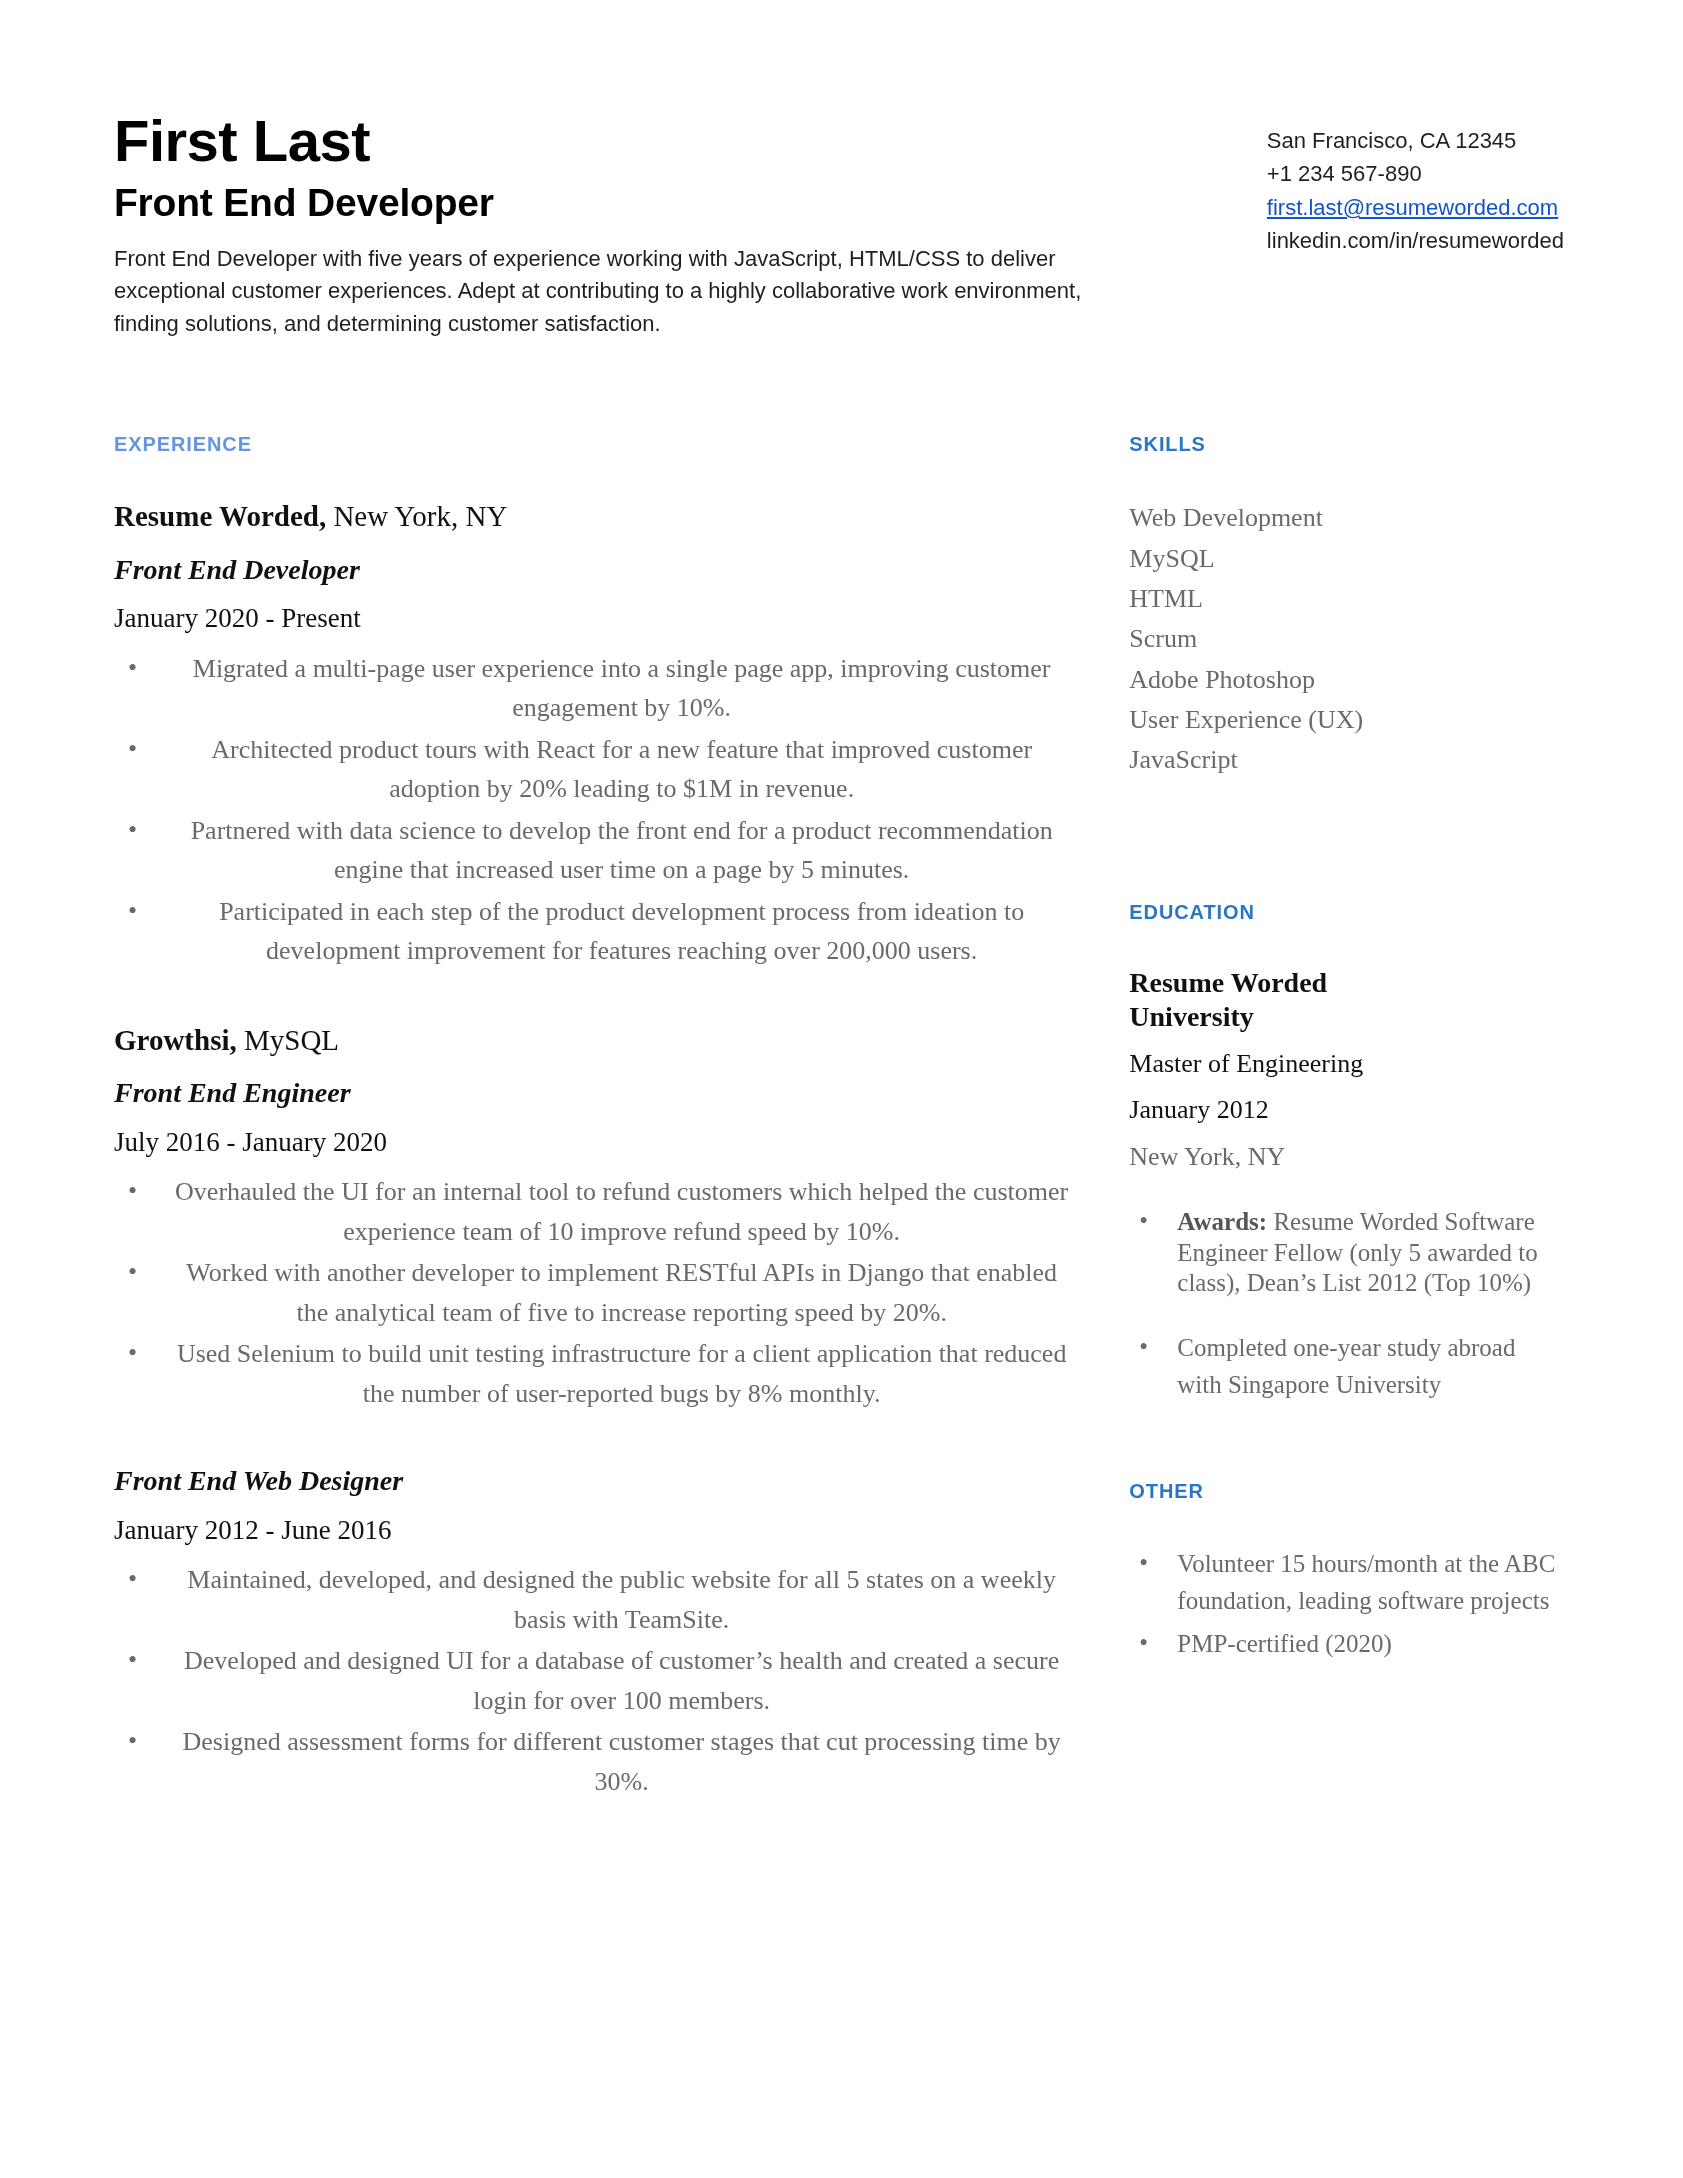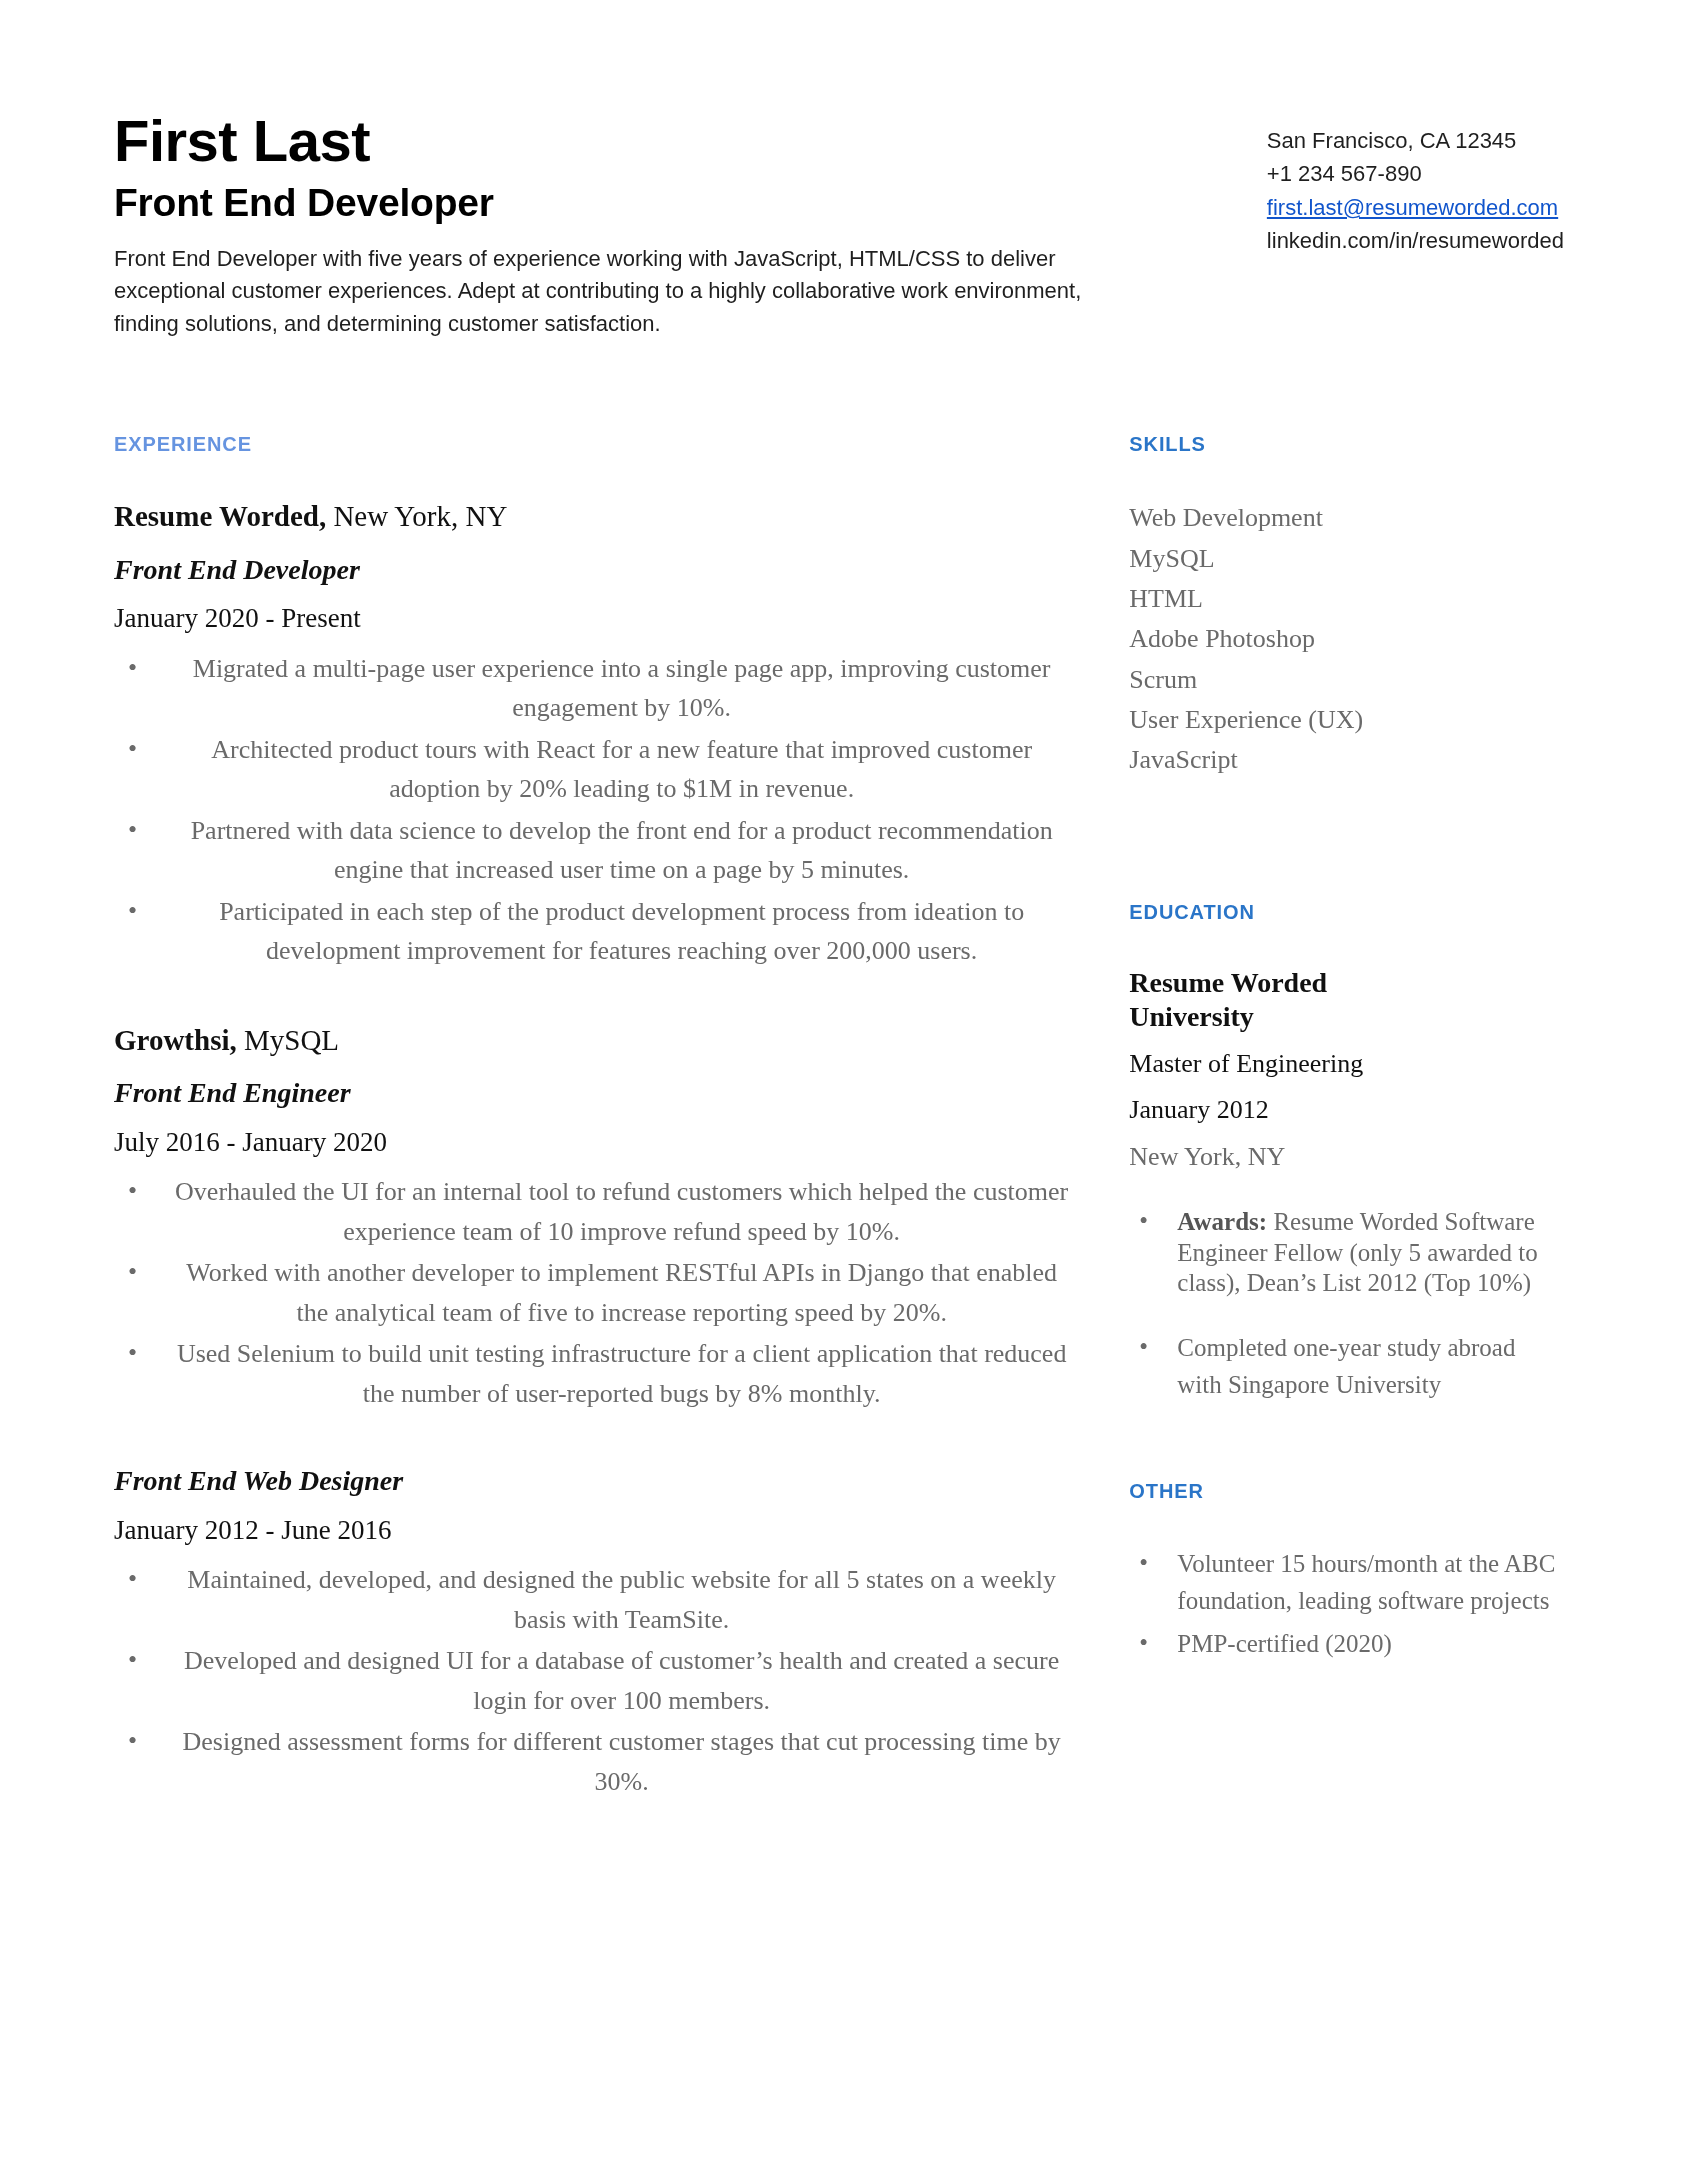--- a/index.html
+++ b/index.html
@@ -259,22 +259,22 @@
     </div>
 
     <div class="col-side">
 
       <div class="side-block">
         <div class="section-head blue">SKILLS</div>
         <ul class="skills-list">
           <li>Web Development</li>
           <li>MySQL</li>
           <li>HTML</li>
+          <li>Scrum</li>
           <li>Adobe Photoshop</li>
-          <li>Scrum</li>
           <li>User Experience (UX)</li>
           <li>JavaScript</li>
         </ul>
       </div>
 
       <div class="gap-skills-edu"></div>
 
       <div class="side-block">
         <div class="section-head blue">EDUCATION</div>
         <div class="edu-school">Resume Worded University</div>

